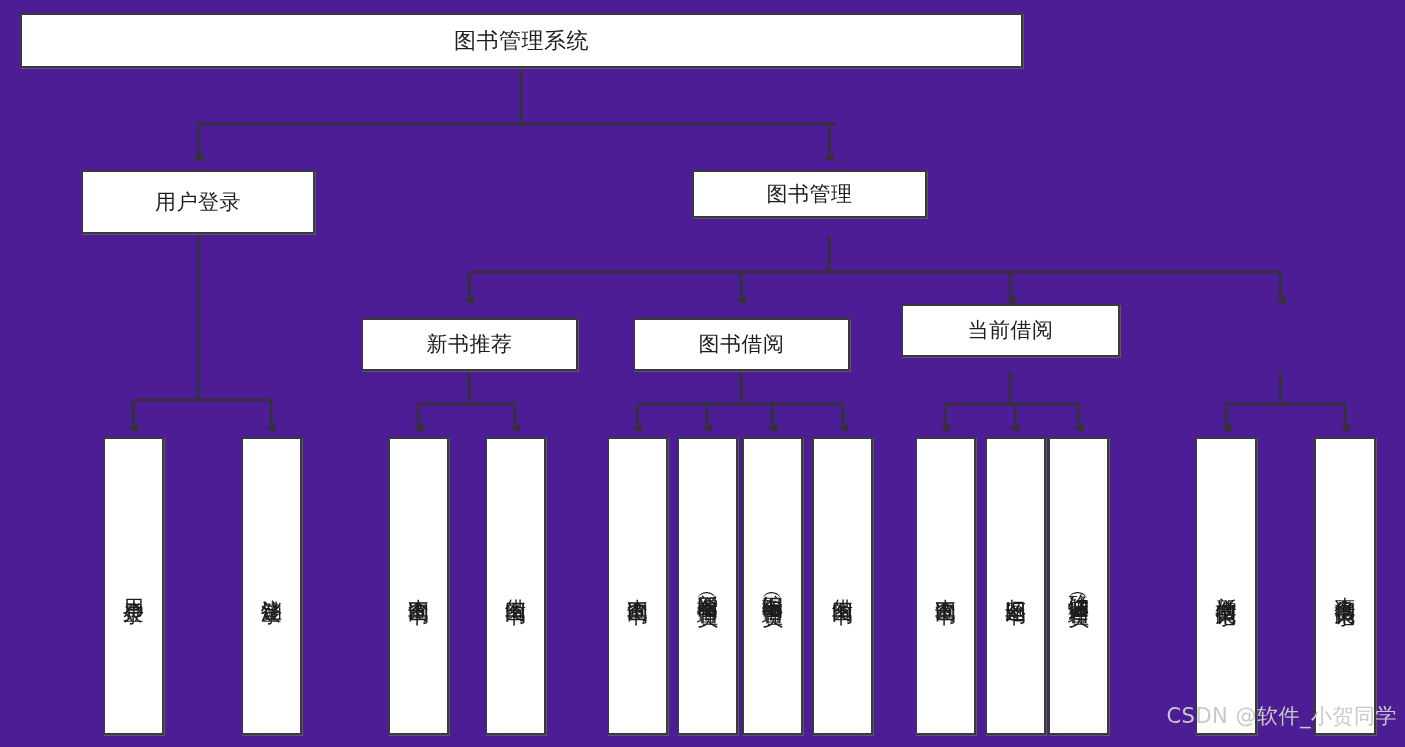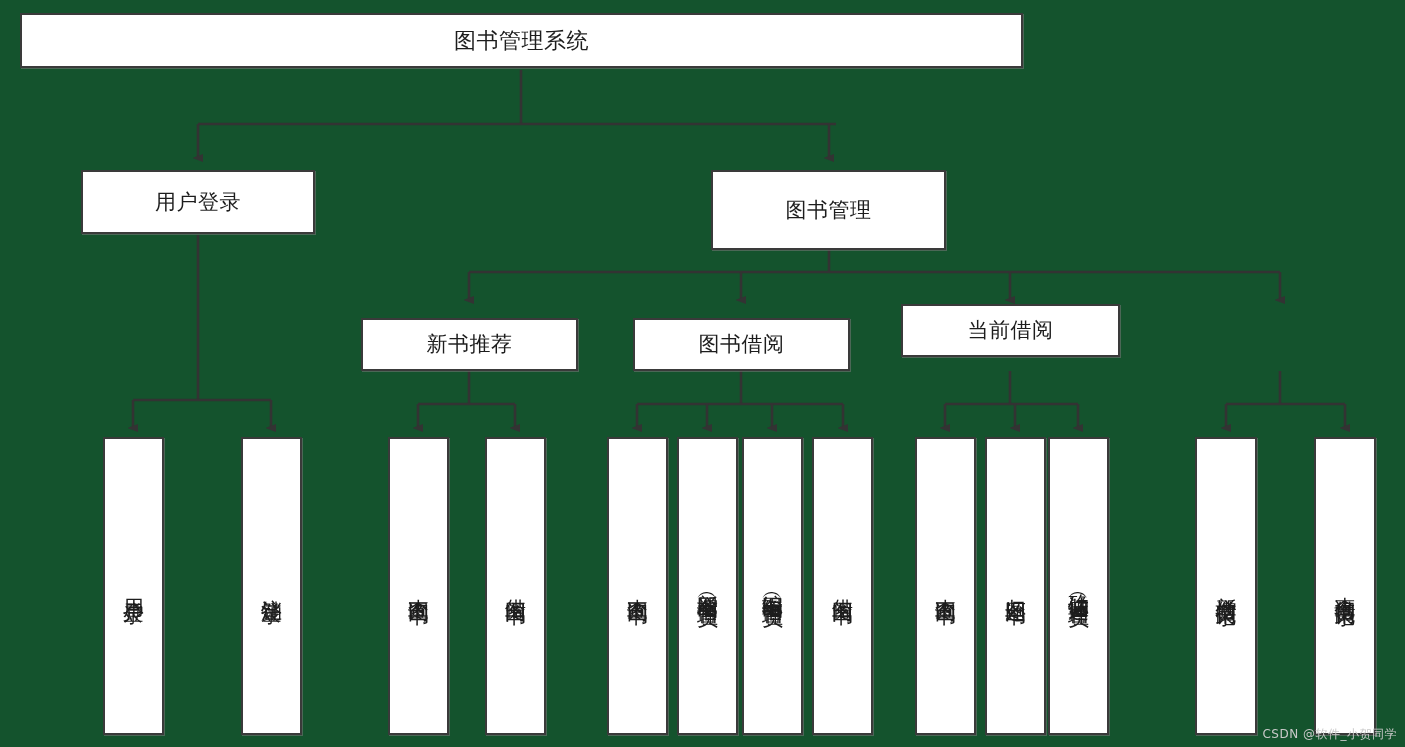--- a/index.html
+++ b/index.html
@@ -8,21 +8,21 @@
     padding: 0;
     background: #ffffff;
   }
   body {
     font-family: "DejaVu Sans", "Liberation Sans", sans-serif;
   }
   #canvas {
     position: relative;
     width: 1405px;
     height: 747px;
-    background: #14532d;
+    background: #4c1d95;
     overflow: hidden;
   }
   #edges {
     position: absolute;
     left: 0;
     top: 0;
     width: 1405px;
     height: 747px;
     pointer-events: none;
   }
@@ -62,22 +62,22 @@
     text-orientation: upright;
     font-size: 21px;
     line-height: 1.05;
     letter-spacing: 2px;
     white-space: normal;
     max-height: 100%;
   }
   #watermark {
     position: absolute;
     right: 8px;
-    bottom: 4px;
-    font-size: 12px;
+    bottom: 17px;
+    font-size: 21px;
     color: #c9c9c9;
     letter-spacing: 0.5px;
     white-space: nowrap;
     user-select: none;
   }
 </style>
 </head>
 <body>
 
 <div id="canvas">
@@ -132,21 +132,21 @@
     </g>
   </svg>
 
   <div class="node h root" style="left:20px; top:13px; width:1003px; height:55px;">
     <span class="label">图书管理系统</span>
   </div>
 
   <div class="node h" style="left:81px; top:170px; width:234px; height:64px;">
     <span class="label">用户登录</span>
   </div>
-  <div class="node h" style="left:711px; top:170px; width:235px; height:80px;">
+  <div class="node h" style="left:692px; top:170px; width:235px; height:48px;">
     <span class="label">图书管理</span>
   </div>
 
   <div class="node h" style="left:633px; top:318px; width:217px; height:53px;">
     <span class="label">图书借阅</span>
   </div>
   <div class="node h" style="left:361px; top:318px; width:217px; height:53px;">
     <span class="label">新书推荐</span>
   </div>
   <div class="node h" style="left:901px; top:304px; width:219px; height:53px;">

